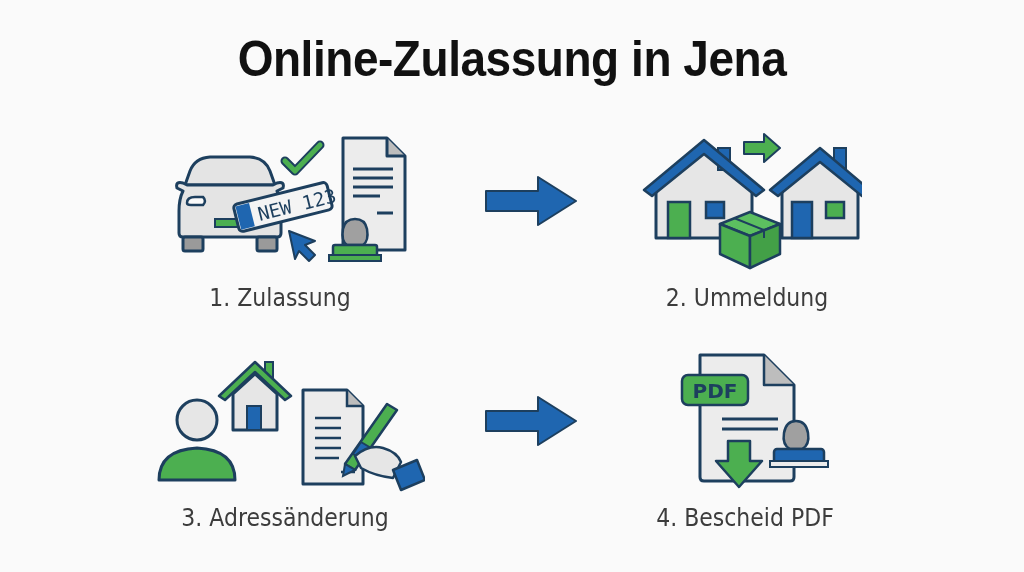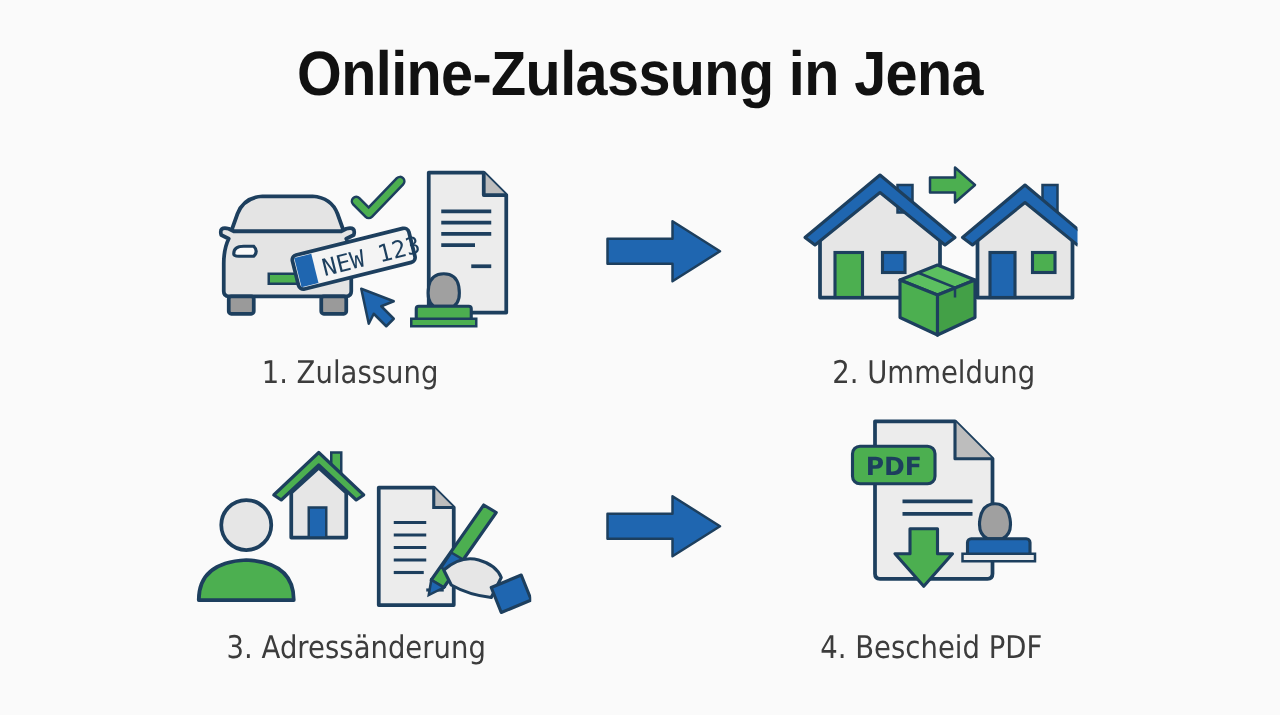--- a/index.html
+++ b/index.html
@@ -151,21 +151,21 @@
   </svg>
 </div>
 <div class="label" style="left:140px; top:503px; width:290px;">3. Adressänderung</div>
 
 <div class="arrow" style="left:484px; top:395px;">
   <svg width="94" height="52" viewBox="0 0 94 52">
     <path d="M2 16 H54 V2 L92 26 L54 50 V36 H2 Z" fill="#1f66b0" stroke="#1d3f5e" stroke-width="2" stroke-linejoin="round"></path>
   </svg>
 </div>
 
-<div class="step" style="left:670px; top:331px;">
+<div class="step" style="left:670px; top:349px;">
   <svg width="160" height="145" viewBox="0 0 160 145">
 
     <g>
       <path d="M30 6 H94 L124 36 V128 Q124 132 120 132 H34 Q30 132 30 128 Z" fill="#ececec" stroke="#1d3f5e" stroke-width="3" stroke-linejoin="round"></path>
       <path d="M94 6 V36 H124" fill="#bdbdbd" stroke="#1d3f5e" stroke-width="2.5" stroke-linejoin="round"></path>
       <line x1="52" y1="70" x2="108" y2="70" stroke="#1d3f5e" stroke-width="3"></line>
       <line x1="52" y1="80" x2="108" y2="80" stroke="#1d3f5e" stroke-width="3"></line>
     </g>
 
     <g>

